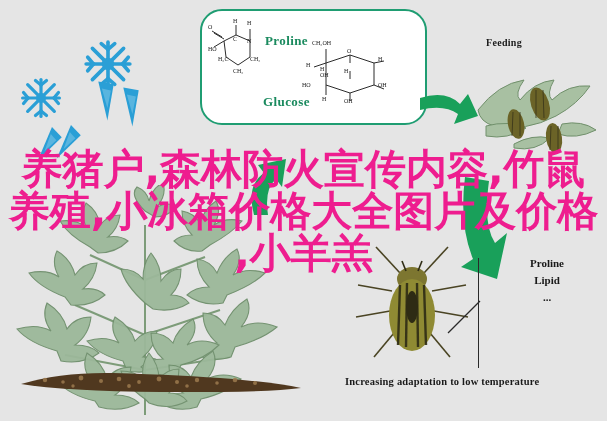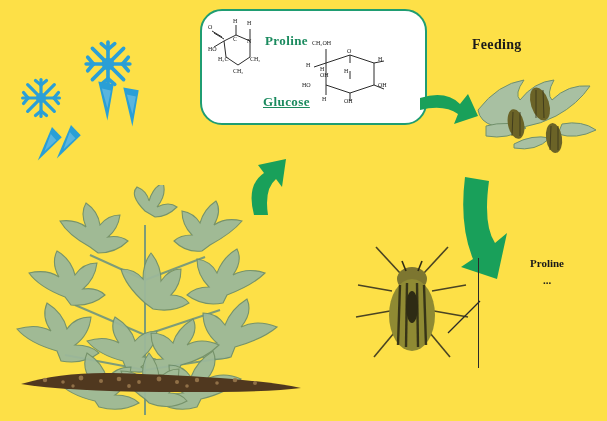--- a/index.html
+++ b/index.html
@@ -1,30 +1,30 @@
 <!DOCTYPE html>
 <html><head>
 <meta charset="utf-8">
 <style>
   html,body{margin:0;padding:0;background:#ffffff;}
   body{width:607px;height:421px;position:relative;overflow:hidden;
        font-family:"Liberation Serif",serif;}
-  .stage{position:absolute;inset:0;background:#fde047;}
+  .stage{position:absolute;inset:0;background:#e5e5e5;}
 
   
   .chem-box{position:absolute;left:200px;top:9px;width:223px;height:112px;
             border:2px solid #1f9d72;border-radius:22px;background:#ffffff;}
   .chem-label{position:absolute;color:#1a8a5e;font-weight:bold;font-size:13px;
               letter-spacing:.4px;font-family:"Liberation Serif",serif;}
   .lbl-proline{left:265px;top:33px;}
-  .lbl-glucose{left:263px;top:94px;text-decoration:underline;}
+  .lbl-glucose{left:263px;top:94px;}
 
   
   .ser{font-family:"Liberation Serif",serif;color:#1a1a1a;font-weight:bold;}
-  .feeding{position:absolute;left:472px;top:37px;font-size:14px;letter-spacing:.3px;}
+  .feeding{position:absolute;left:486px;top:37px;font-size:10px;letter-spacing:.3px;}
   .caption{position:absolute;left:345px;top:376px;font-size:10.5px;letter-spacing:.2px;}
   .complist{position:absolute;left:497px;top:255px;width:100px;text-align:center;
             font-size:11px;line-height:17px;}
   .complist div{white-space:nowrap;}
 
   
   .axis-line{position:absolute;left:478px;top:258px;width:1px;height:110px;background:#2a2a2a;}
   .leader{position:absolute;left:447px;top:300px;width:34px;height:34px;}
 
   
@@ -307,18 +307,25 @@
 
   <div class="axis-line"></div>
   <div class="leader">
     <svg width="34" height="34" viewBox="0 0 34 34">
       <line x1="1" y1="33" x2="33" y2="1" stroke="#2a2a2a" stroke-width="1.2"></line>
     </svg>
   </div>
 
   <div class="ser complist">
     <div>Proline</div>
+    <div>Lipid</div>
     <div>...</div>
   </div>
 
-
+  <div class="ser caption">Increasing adaptation to low temperature</div>
+
+  <div class="watermark">
+    <span class="wm-l">养猪户,森林防火宣传内容,竹鼠</span>
+    <span class="wm-l">养殖,小冰箱价格大全图片及价格</span>
+    <span class="wm-l wm-l3">,小羊羔</span>
+  </div>
 
 </div>
 
 </body></html>

